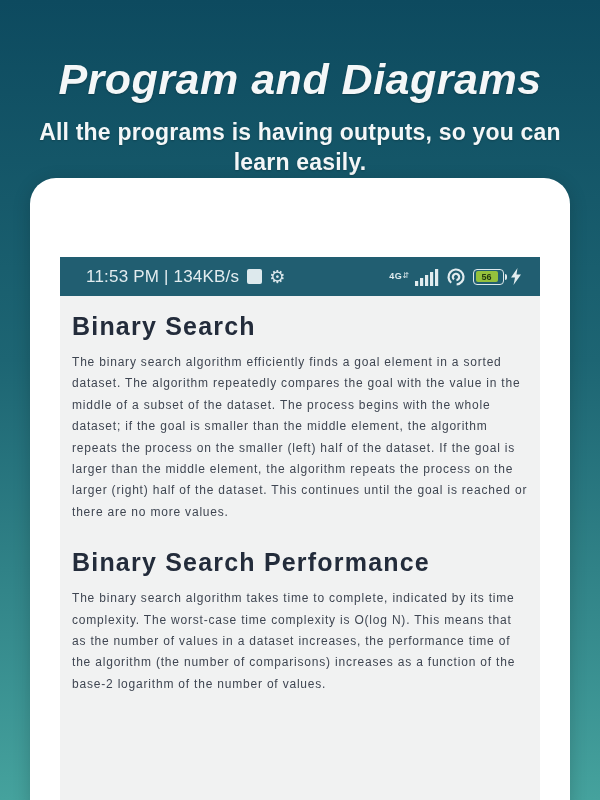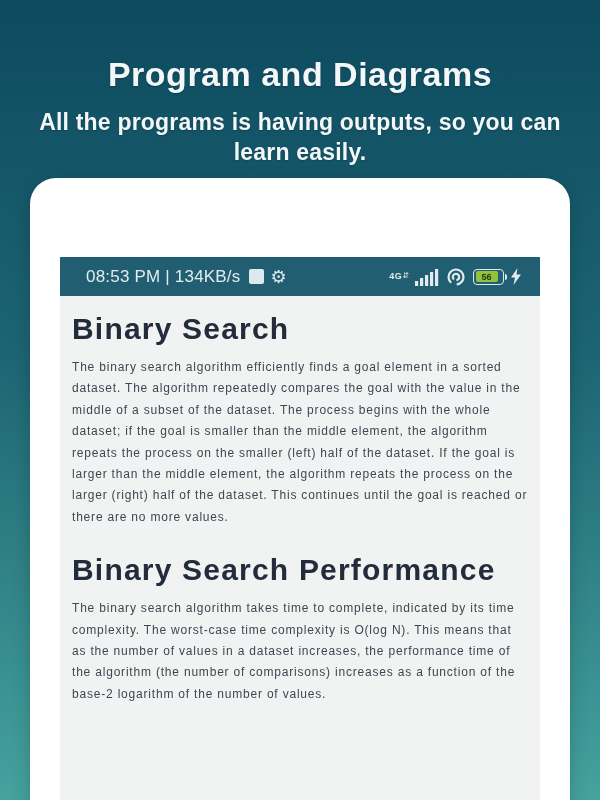--- a/index.html
+++ b/index.html
@@ -17,22 +17,23 @@
   *{box-sizing:border-box;margin:0;padding:0;}
   html,body{width:600px;}
   body{font-family:"Liberation Sans","DejaVu Sans",sans-serif;}
   .screen{
     position:relative;width:600px;height:800px;overflow:hidden;
     background:linear-gradient(180deg,var(--gradient-top) 0%,#1d6573 45%,var(--gradient-bottom) 100%);
   }
   
   .hero{padding-top:55px;text-align:center;color:#f4f7f8;}
   .hero-title{
-    font-size:34px;font-weight:bold;letter-spacing:.5px;
+    font-size:43px;font-weight:bold;letter-spacing:.5px;
     text-shadow:0 1px 2px rgba(0,0,0,.25);
+    font-style:italic;
   }
   .hero-subtitle{
     margin:14px auto 16px;max-width:524px;
     font-size:23px;font-weight:bold;line-height:1.3;letter-spacing:.2px;
     text-shadow:0 1px 2px rgba(0,0,0,.2);
   }
   
   .card{
     position:absolute;left:30px;right:30px;top:178px;bottom:-10px;
     background:var(--card-bg);border-radius:26px 26px 0 0;
@@ -71,21 +72,21 @@
   }
   .battery-fill{
     height:100%;width:22px;background:var(--battery-fill);border-radius:2px;
     display:flex;align-items:center;justify-content:center;
   }
   .battery-pct{font-size:9px;font-weight:bold;color:var(--battery-text);letter-spacing:0;}
   
   .content{padding:16px 12px 0 12px;}
   .section{margin-bottom:25px;}
   .section h2{
-    color:var(--heading);font-size:30px;font-weight:bold;letter-spacing:1.2px;
+    color:var(--heading);font-size:25px;font-weight:bold;letter-spacing:1.2px;
     margin-bottom:11px;
   }
   .section p{
     color:var(--body-text);font-size:12px;line-height:21.4px;letter-spacing:.8px;
     width:456px;
   }
 </style>
 </head>
 <body>
 
@@ -93,21 +94,21 @@
 
   <div class="hero">
     <div class="hero-title">Program and Diagrams</div>
     <div class="hero-subtitle">All the programs is having outputs, so you can learn easily.</div>
   </div>
 
   <div class="card">
     <div class="phone">
 
       <div class="statusbar">
-        <span class="sb-left">08:53 PM | 134KB/s</span>
+        <span class="sb-left">11:53 PM | 134KB/s</span>
         <span class="sb-square"></span>
         <span class="sb-gear">⚙</span>
 
         <div class="sb-right">
           <div class="net">
             <span class="net-label">4G</span>
             <span class="net-arrows">⇵</span>
           </div>
 
           <svg class="sb-svg" width="24" height="18" viewBox="0 0 24 18">

